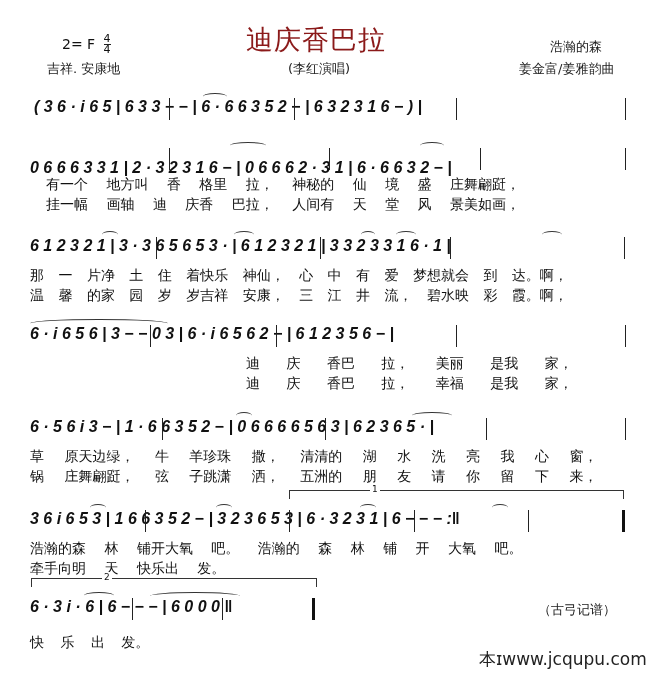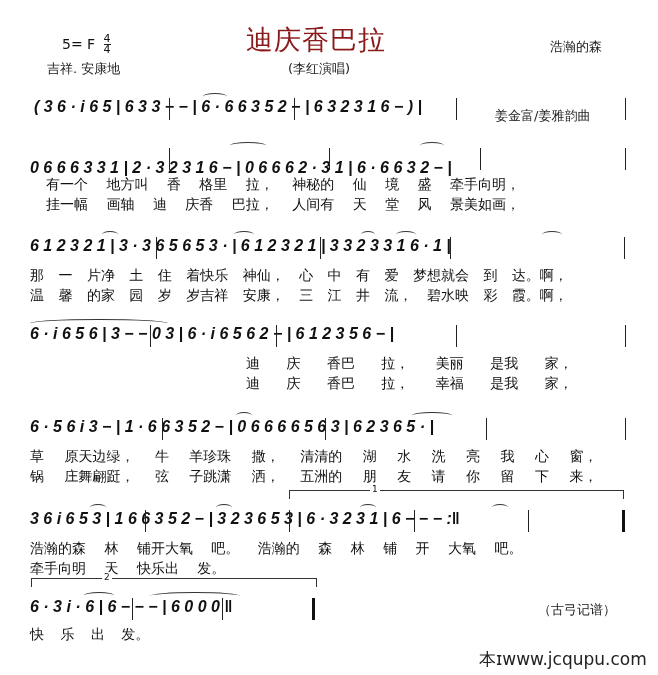--- a/index.html
+++ b/index.html
@@ -19,50 +19,50 @@
   .slur { position: absolute; border-top: 1px solid #333; border-radius: 50% 50% 0 0; }
   .volta { position: absolute; border-top: 1px solid #333; border-left: 1px solid #333; border-right: 1px solid #333; height: 8px; }
   .volta-num { position: absolute; font-size: 9px; background: #fff; padding: 0 2px; top: -7px; }
   .final { position: absolute; width: 3px; background: #111; }
   .footer { font-size: 17px; color: #222; }
 </style>
 </head>
 <body>
 
 <div class="abs key" style="left:62px; top:34px;">
-  <span>5= F</span>
+  <span>2= F</span>
   <span class="frac">
     <span class="top">4</span>
     <span>4</span>
   </span>
 </div>
 <div class="abs title" style="left:246px; top:22px;font-family:Liberation Mono, monospace;">迪庆香巴拉</div>
 <div class="abs meta" style="left:47px; top:60px;">吉祥. 安康地</div>
 <div class="abs meta" style="left:288px; top:60px;">(李红演唱)</div>
 <div class="abs meta" style="left:550px; top:38px;">浩瀚的森</div>
-<div class="abs meta" style="left:495px; top:60px;margin-top:47px;">姜金富/姜雅韵曲</div>
+<div class="abs meta" style="left:519px; top:60px;">姜金富/姜雅韵曲</div>
 
 <div class="row" style="top:98px;">
   <div class="abs notes" style="left:34px; top:0;">( 3 6 · i 6 5 | 6 3 3 − − | 6 · 6 6 3 5 2 − | 6 3 2 3 1 6 − ) |</div>
   <div class="bar" style="left:169px; top:0; height:22px;"></div>
   <div class="bar" style="left:294px; top:0; height:22px;"></div>
   <div class="bar" style="left:456px; top:0; height:22px;"></div>
   <div class="bar" style="left:625px; top:0; height:22px;"></div>
   <div class="slur" style="left:203px; top:-5px; width:24px; height:6px;"></div>
 </div>
 
 <div class="row" style="top:148px;">
   <div class="abs notes" style="left:30px; top:11px;">0 6 6 6 3 3 1 | 2 · 3 2 3 1 6 − | 0 6 6 6 2 · 3 1 | 6 · 6 6 3 2 − |</div>
   <div class="bar" style="left:169px; top:0; height:22px;"></div>
   <div class="bar" style="left:329px; top:0; height:22px;"></div>
   <div class="bar" style="left:480px; top:0; height:22px;"></div>
   <div class="bar" style="left:625px; top:0; height:22px;"></div>
   <div class="slur" style="left:230px; top:-6px; width:36px; height:6px;"></div>
   <div class="slur" style="left:420px; top:-6px; width:24px; height:6px;"></div>
-  <div class="abs lyric" style="left:46px; top:28px; word-spacing:14px;">有一个 地方叫 香 格里 拉， 神秘的 仙 境 盛 牵手向明，</div>
+  <div class="abs lyric" style="left:46px; top:28px; word-spacing:14px;">有一个 地方叫 香 格里 拉， 神秘的 仙 境 盛 庄舞翩跹，</div>
   <div class="abs lyric" style="left:46px; top:48px; word-spacing:14px;">挂一幅 画轴 迪 庆香 巴拉， 人间有 天 堂 风 景美如画，</div>
 </div>
 
 <div class="row" style="top:237px;">
   <div class="abs notes" style="left:30px; top:0;">6 1 2 3 2 1 | 3 · 3 6 5 6 5 3 · | 6 1 2 3 2 1 | 3 3 2 3 3 1 6 · 1 |</div>
   <div class="bar" style="left:156px; top:0; height:22px;"></div>
   <div class="bar" style="left:320px; top:0; height:22px;"></div>
   <div class="bar" style="left:450px; top:0; height:22px;"></div>
   <div class="bar" style="left:624px; top:0; height:22px;"></div>
   <div class="slur" style="left:102px; top:-6px; width:16px; height:6px;"></div>
@@ -118,17 +118,17 @@
 <div class="row" style="top:598px;">
   <div class="volta" style="left:31px; top:-20px; width:284px;">
     <span class="volta-num" style="left:70px;">2</span>
   </div>
   <div class="slur" style="left:84px; top:-6px; width:30px; height:6px;"></div>
   <div class="slur" style="left:150px; top:-6px; width:90px; height:7px;"></div>
   <div class="abs notes" style="left:30px; top:0;">6 · 3 i · 6 | 6 − − − | 6 0 0 0 ‖</div>
   <div class="bar" style="left:132px; top:0; height:22px;"></div>
   <div class="bar" style="left:222px; top:0; height:22px;"></div>
   <div class="final" style="left:312px; top:0; height:22px;"></div>
-  <div class="abs lyric" style="left:30px; top:28px; word-spacing:12px;">快 乐 出 发。</div>
+  <div class="abs lyric" style="left:30px; top:36px; word-spacing:12px;">快 乐 出 发。</div>
 </div>
 
 <div class="abs meta" style="left:538px; top:601px;">（古弓记谱）</div>
 <div class="abs footer" style="left:467px; top:648px;margin-left:12px;">本ɪwww.jcqupu.com</div>
 
 </body></html>

